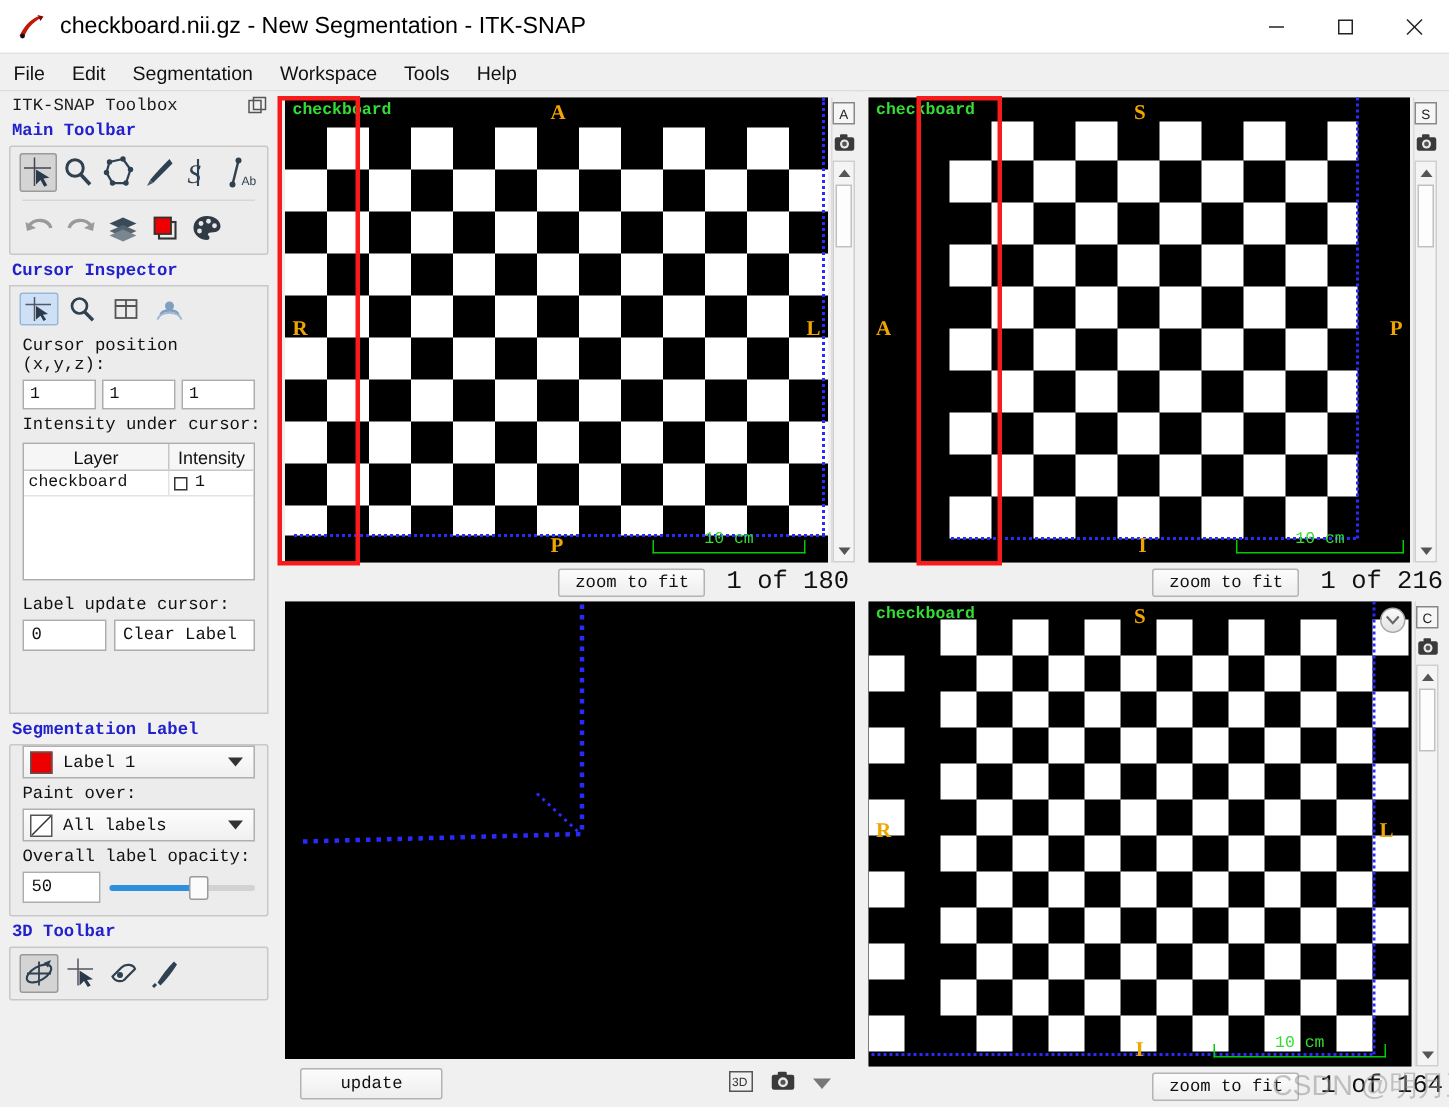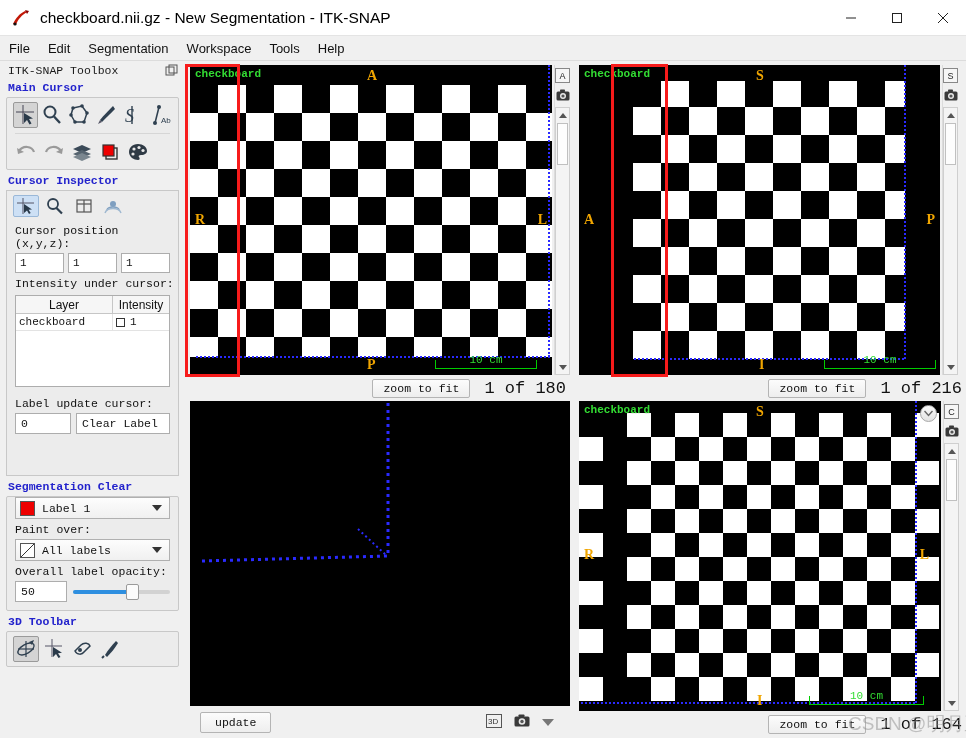--- a/index.html
+++ b/index.html
@@ -201,21 +201,21 @@
   }
   .slice-txt {
     font-family: "Liberation Mono", monospace; font-size: 17px; color: #111;
     white-space: nowrap;
   }
   .upd-btn {
     height: 21px; border: 1px solid #b4b4b4; border-radius: 2px;
     background: linear-gradient(#fcfcfc,#eeeeee);
     font-family: "Liberation Mono", monospace; font-size: 11.5px;
     color: #111; display: flex; align-items: center; justify-content: center;
-    padding: 0 14px;
+    padding: 0 26px;
   }
   .redbox { position: absolute; border: 3px solid #f71b1b; pointer-events: none; }
   .watermark {
     position: absolute; font-family: "Liberation Sans", sans-serif;
     font-size: 19px; color: rgba(150,150,150,0.55); white-space: nowrap;
   }
   .chev {
     width: 0; height: 0; border-left: 6px solid transparent;
     border-right: 6px solid transparent; border-top: 7px solid #777;
   }
@@ -273,21 +273,21 @@
     <div class="sb-title-row">
       <div class="sb-title">ITK-SNAP Toolbox</div>
       <div class="float-icon">
         <svg width="13" height="13" viewBox="0 0 13 13">
           <rect x="1" y="3" width="8" height="8" fill="none" stroke="#555" stroke-width="1"></rect>
           <rect x="4" y="1" width="8" height="8" fill="none" stroke="#555" stroke-width="1"></rect>
         </svg>
       </div>
     </div>
 
-    <div class="section-hdr">Main Cursor</div>
+    <div class="section-hdr">Main Toolbar</div>
     <div class="groupbox">
       <div class="toolrow">
         <div class="toolbtn sel">
           <svg width="22" height="22" viewBox="0 0 22 22">
             <line x1="2" y1="8" x2="20" y2="8" stroke="#445" stroke-width="1"></line>
             <line x1="9" y1="1" x2="9" y2="20" stroke="#445" stroke-width="1"></line>
             <path d="M10 9 L10 19 L13 16 L15.5 20.5 L17.5 19.5 L15 15 L19 14.5 Z" fill="#2a3a4a"></path>
           </svg>
         </div>
         <div class="toolbtn">
@@ -418,21 +418,21 @@
           </div>
         </div>
       </div>
       <div class="lbl" style="padding-top:10px;">Label update cursor:</div>
       <div class="under-row">
         <div class="under-in num">0</div>
         <div class="under-in name">Clear Label</div>
       </div>
     </div>
 
-    <div class="section-hdr">Segmentation Clear</div>
+    <div class="section-hdr">Segmentation Label</div>
     <div class="groupbox" style="padding-bottom:8px;">
       <div class="combo">
         <span class="combo-sw" style="background:#ee0000;border:1px solid #555;"></span>
         <span class="combo-txt">Label 1</span>
         <span class="combo-arrow"></span>
       </div>
       <div class="lbl">Paint over:</div>
       <div class="combo">
         <span class="combo-sw" style="border:1px solid #555;background:#fff;position:relative;">
           <svg width="13" height="13" viewBox="0 0 13 13" style="display:block;">

